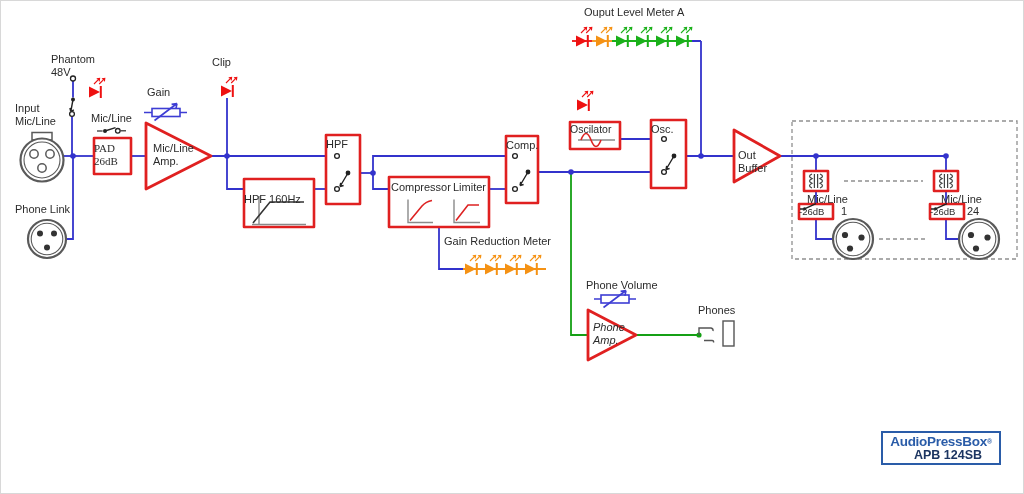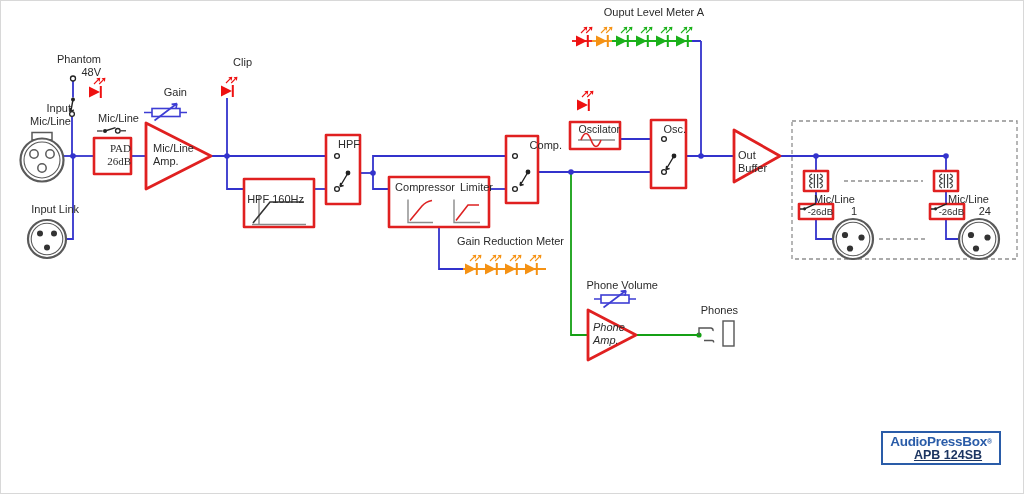--- a/index.html
+++ b/index.html
@@ -1,19 +1,19 @@
 <!DOCTYPE html>
 <html style="--wire: #3333cc; --phone-wire: #15a015; --block: #e02020; --led-red: #ee1111; --led-orange: #f59214; --led-green: #1ab01a; --pot: #3d3dd4; --logo-blue: #2a5ca8; --logo-dark: #1c3561;"><head>
 <meta charset="utf-8">
 <style>
   html,body{margin:0;padding:0;background:#fff;}
   .stage{position:relative;width:1024px;height:494px;background:#fff;border:1px solid #d8d8d8;
          font-family:"Liberation Sans",sans-serif;box-sizing:border-box;overflow:hidden;}
   .stage svg{position:absolute;left:0;top:0;}
-  .lbl{position:absolute;font-size:11px;line-height:1.22;color:#2b2b2b;text-align:right;
+  .lbl{position:absolute;font-size:11px;line-height:1.22;color:#2b2b2b;text-align:left;
        white-space:pre-line;pointer-events:none;}
   .left{text-align:left;}
   .small{font-size:9.5px;}
   .title{font-size:13px;font-weight:bold;color:#111;}
   
   .w{fill:none;stroke:var(--wire,#33c);stroke-width:1.8;}
   .wg{fill:none;stroke:var(--phone-wire,#15a015);stroke-width:1.8;}
   .seg{fill:none;stroke-width:1.8;}
   .rb{fill:#fff;stroke:var(--block,#e02020);stroke-width:2.6;stroke-linejoin:round;}
   .tri{fill:#fff;stroke:var(--block,#e02020);stroke-width:2.8;stroke-linejoin:round;}
@@ -29,21 +29,21 @@
   .dash{stroke:#909090;stroke-dasharray:4 3;fill:none;stroke-width:1.3;}
   .jd{fill:var(--wire,#33c);stroke:none;}
   .gj{fill:var(--phone-wire,#15a015);stroke:none;}
   .gray{stroke:#555;fill:none;stroke-width:1.4;}
   .coil{stroke:#444;stroke-width:1.2;fill:none;}
   
   .logo{position:absolute;left:880px;top:430px;width:120px;height:34px;border:2px solid var(--logo-blue,#2a5ca8);
         background:#fff;box-sizing:border-box;text-align:center;}
   .logo .brand{font-size:13.5px;font-weight:bold;color:var(--logo-blue,#2a5ca8);letter-spacing:-0.3px;line-height:15px;margin-top:1px;}
   .logo .brand sup{font-size:7px;vertical-align:top;}
-  .logo .model{font-size:12.5px;font-weight:bold;color:var(--logo-dark,#1c3561);line-height:13px;padding-left:14px;text-decoration:underline;}
+  .logo .model{font-size:12.5px;font-weight:bold;color:var(--logo-dark,#1c3561);line-height:13px;padding-left:14px;}
 </style>
 </head>
 <body>
 
 <div class="stage">
 
 <svg width="1024" height="494" viewBox="0 0 1024 494">
   <defs>
     <g id="led">
       <polygon points="-6,-5.5 -6,5.5 5,0" fill="currentColor"></polygon>
@@ -247,21 +247,21 @@
     <path class="gray" d="M698,334 V327 H710 q2.5,0.5 2,3"></path>
     <path class="gray" d="M703,339.5 H711 q2,0 1.5,2"></path>
     <rect class="gray" x="722" y="320" width="11" height="25" stroke-width="1.8"></rect>
   </g>
 </svg>
 
 <div class="lbl" style="left:50px;top:52px;width:50px;">Phantom
 48V</div>
 <div class="lbl" style="left:14px;top:101px;width:56px;">Input
 Mic/Line</div>
-<div class="lbl" style="left:14px;top:202px;width:64px;">Input Link</div>
+<div class="lbl" style="left:14px;top:202px;width:64px;">Phone Link</div>
 <div class="lbl" style="left:90px;top:111px;width:48px;">Mic/Line</div>
 <div class="lbl" style="left:93px;top:141px;width:37px;font-family:Liberation Serif, serif;">PAD
 26dB</div>
 <div class="lbl" style="left:146px;top:85px;width:40px;">Gain</div>
 <div class="lbl left" style="left:152px;top:141px;width:52px;">Mic/Line
 Amp.</div>
 <div class="lbl" style="left:211px;top:55px;width:40px;">Clip</div>
 <div class="lbl" style="left:243px;top:180px;width:60px;margin-top:12px;">HPF 160Hz</div>
 <div class="lbl" style="left:325px;top:137px;width:34px;">HPF</div>
 <div class="lbl" style="left:390px;top:180px;width:64px;">Compressor</div>

